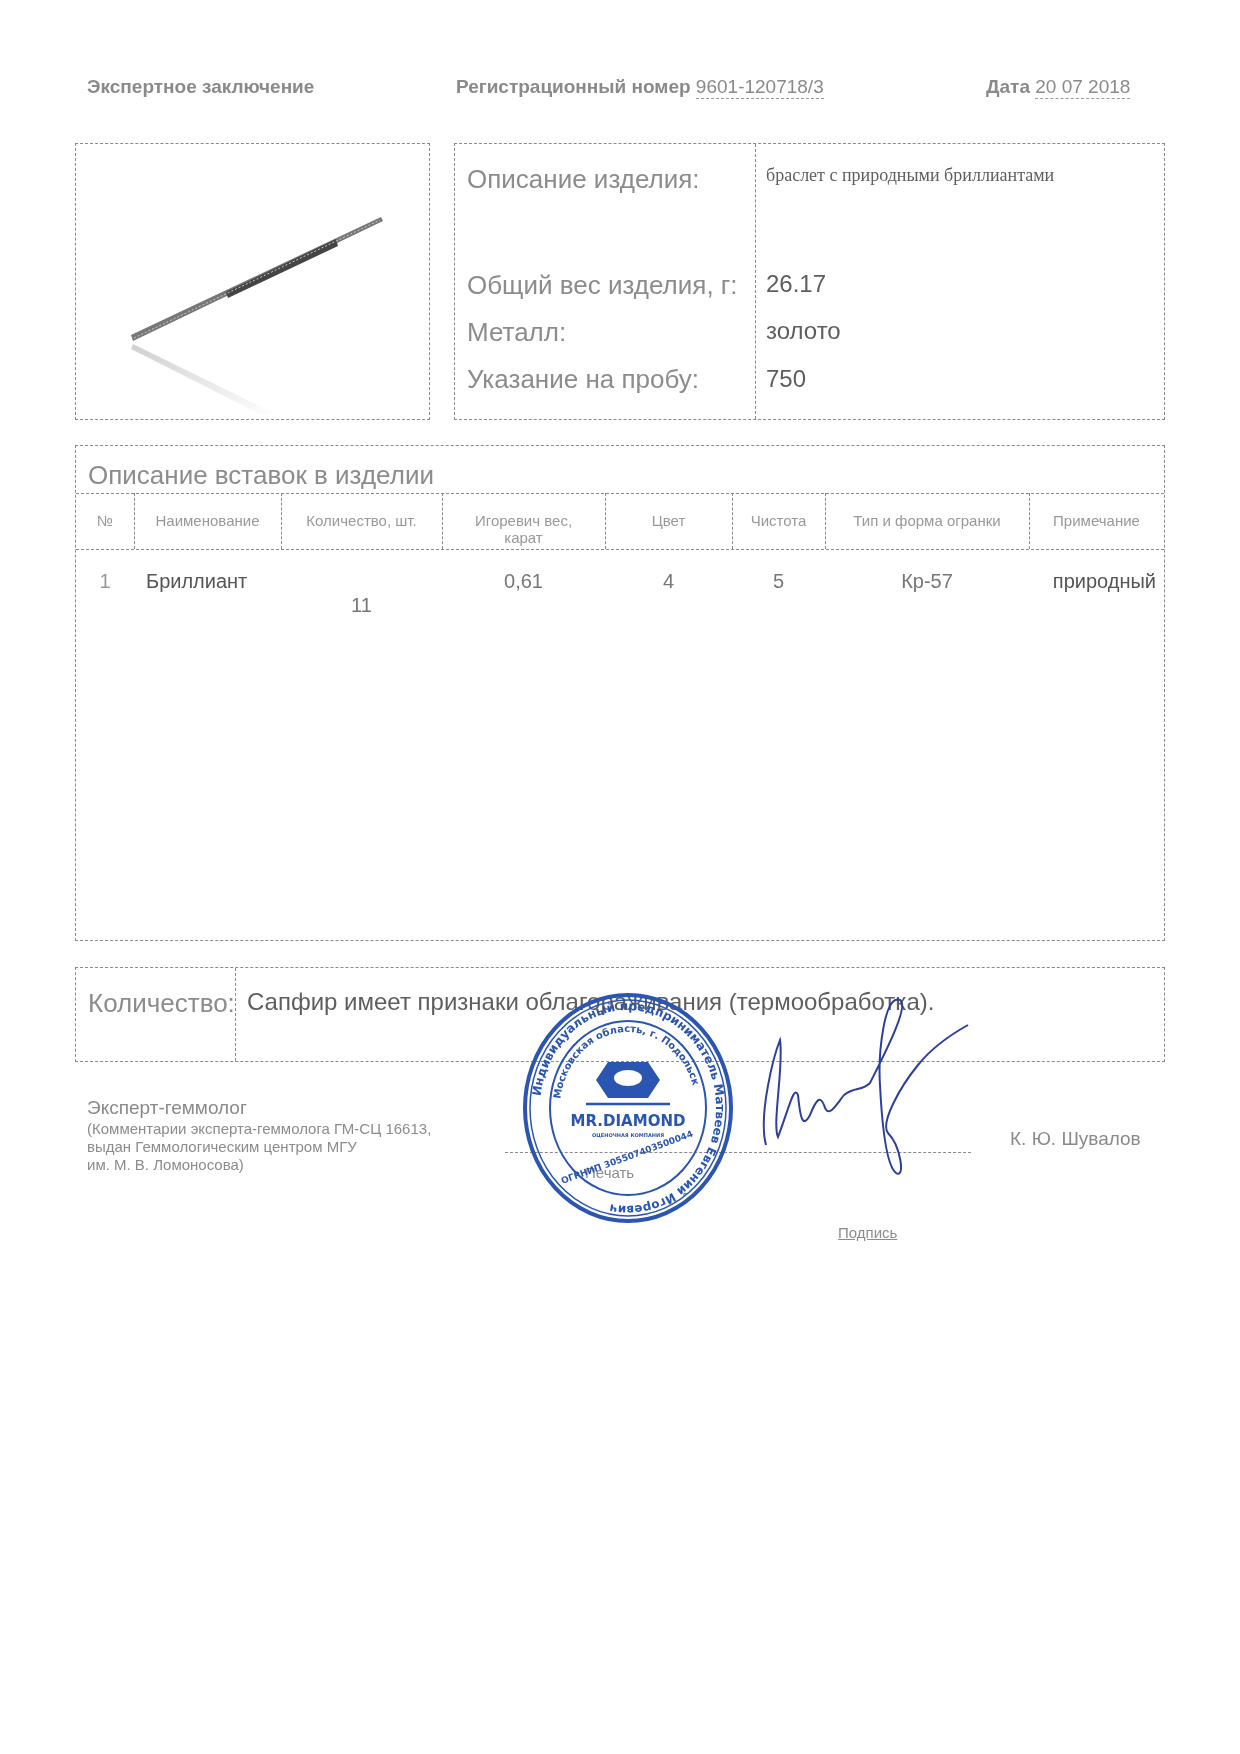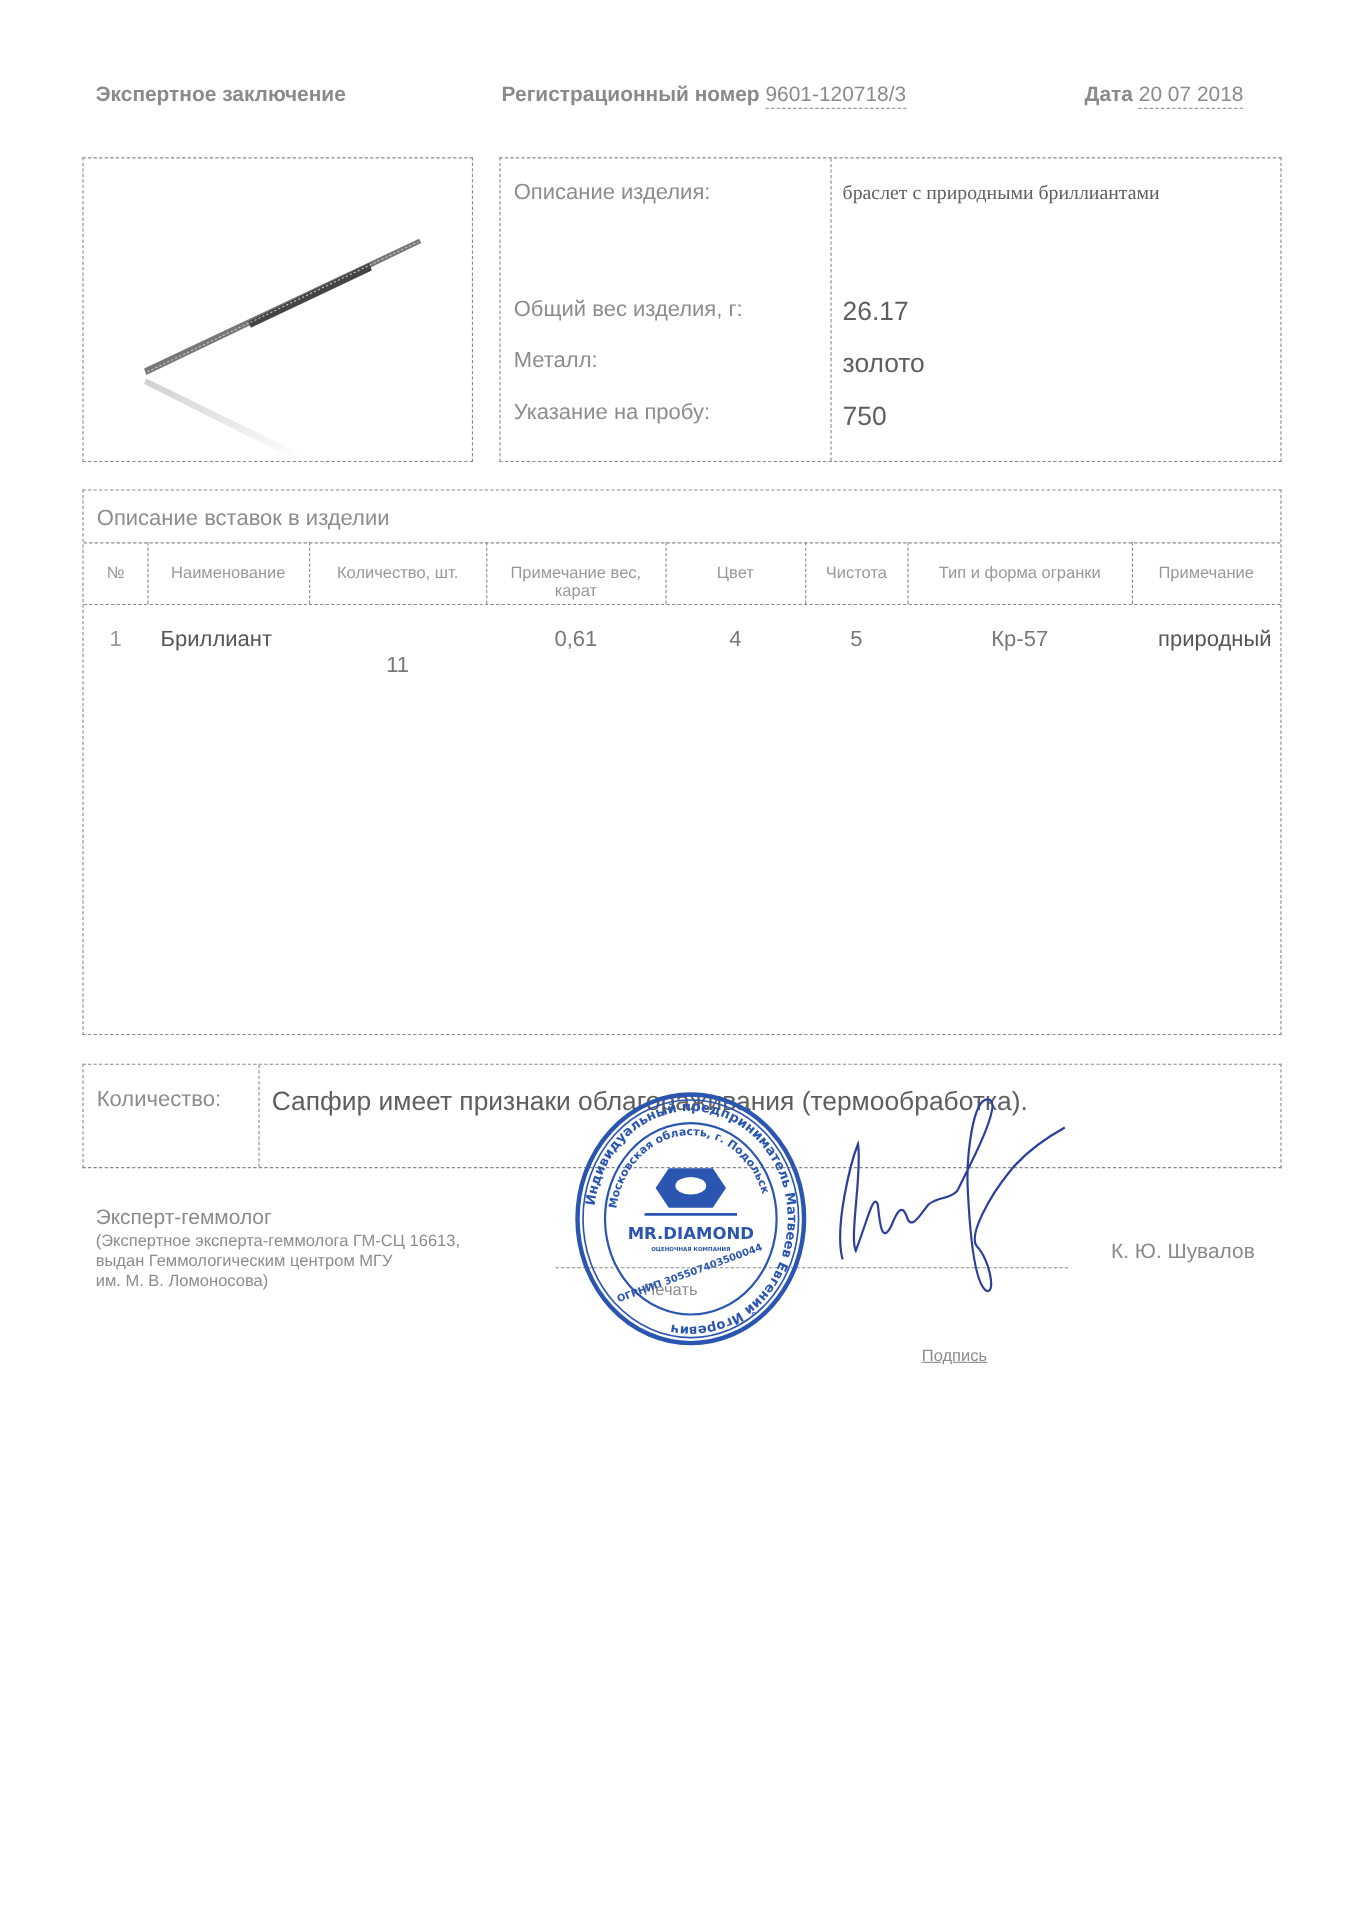--- a/index.html
+++ b/index.html
@@ -1,21 +1,21 @@
 <!DOCTYPE html>
 <html><head>
 <meta charset="utf-8">
 <style>
   html,body{margin:0;padding:0;background:#fff;}
   body{width:1240px;height:1754px;position:relative;overflow:hidden;font-family:"Liberation Sans",sans-serif;color:#7a7a7a;}
   .abs{position:absolute;}
   .dash{border:1px dashed #8a8a8a;box-sizing:border-box;}
   .hdr{font-size:19px;font-weight:bold;color:#8a8a8a;top:76px;white-space:nowrap;}
   .hdr .val{font-weight:normal;border-bottom:1px dashed #9a9a9a;padding-bottom:1px;color:#8a8a8a;}
-  .lbl{font-size:20px;color:#8c8c8c;}
+  .lbl{font-size:26px;color:#8c8c8c;}
   .val2{font-size:24px;color:#5e5e5e;}
   .th{font-size:15px;color:#999;text-align:center;line-height:17px;}
   .td{font-size:20px;color:#555;text-align:center;}
   .vline{position:absolute;border-left:1px dashed #8a8a8a;width:0;}
   .hline{position:absolute;border-top:1px dashed #8a8a8a;height:0;}
   .small{font-size:15px;color:#8c8c8c;line-height:18px;}
 </style>
 </head>
 <body>
 
@@ -66,21 +66,21 @@
   <div class="vline" style="left:366px;top:47px;height:56px;"></div>
   <div class="vline" style="left:529px;top:47px;height:56px;"></div>
   <div class="vline" style="left:656px;top:47px;height:56px;"></div>
   <div class="vline" style="left:749px;top:47px;height:56px;"></div>
   <div class="vline" style="left:953px;top:47px;height:56px;"></div>
 
   <div>
     <div class="abs th" style="left:0;width:58px;top:66px;">№</div>
     <div class="abs th" style="left:58px;width:147px;top:66px;">Наименование</div>
     <div class="abs th" style="left:205px;width:161px;top:66px;">Количество, шт.</div>
-    <div class="abs th" style="left:385px;width:125px;top:66px;">Примечание вес, карат</div>
+    <div class="abs th" style="left:385px;width:125px;top:66px;">Игоревич вес, карат</div>
     <div class="abs th" style="left:529px;width:127px;top:66px;">Цвет</div>
     <div class="abs th" style="left:656px;width:93px;top:66px;">Чистота</div>
     <div class="abs th" style="left:749px;width:204px;top:66px;">Тип и форма огранки</div>
     <div class="abs th" style="left:953px;width:135px;top:66px;">Примечание</div>
   </div>
 
   <div>
     <div class="abs td" style="left:0;width:58px;top:124px;color:#999;">1</div>
     <div class="abs td" style="left:70px;top:124px;text-align:left;">Бриллиант</div>
     <div class="abs td" style="left:205px;width:161px;top:124px;color:#777;margin-top:24px;">11</div>
@@ -92,21 +92,21 @@
   </div>
 </div>
 
 <div class="abs dash" style="left:75px;top:967px;width:1090px;height:95px;">
   <div class="vline" style="left:159px;top:0;height:93px;"></div>
   <div class="abs lbl" style="left:12px;top:20px;">Количество:</div>
   <div class="abs val2" style="left:171px;top:20px;">Сапфир имеет признаки облагораживания (термообработка).</div>
 </div>
 
 <div class="abs" style="left:87px;top:1097px;font-size:19px;color:#8a8a8a;">Эксперт-геммолог</div>
-<div class="abs small" style="left:87px;top:1120px;">(Экспертное эксперта-геммолога ГМ-СЦ 16613,</div>
+<div class="abs small" style="left:87px;top:1120px;">(Комментарии эксперта-геммолога ГМ-СЦ 16613,</div>
 <div class="abs small" style="left:87px;top:1138px;">выдан Геммологическим центром МГУ</div>
 <div class="abs small" style="left:87px;top:1156px;">им. М. В. Ломоносова)</div>
 
 <div class="hline" style="left:505px;top:1152px;width:466px;"></div>
 <div class="abs small" style="left:585px;top:1164px;">Печать</div>
 <div class="abs small" style="left:838px;top:1224px;text-decoration:underline;">Подпись</div>
 <div class="abs" style="left:1010px;top:1128px;font-size:19px;color:#8a8a8a;">К. Ю. Шувалов</div>
 
 <div class="abs" style="left:522px;top:992px;width:212px;height:232px;">
   <svg width="212" height="232" viewBox="0 0 212 232">

